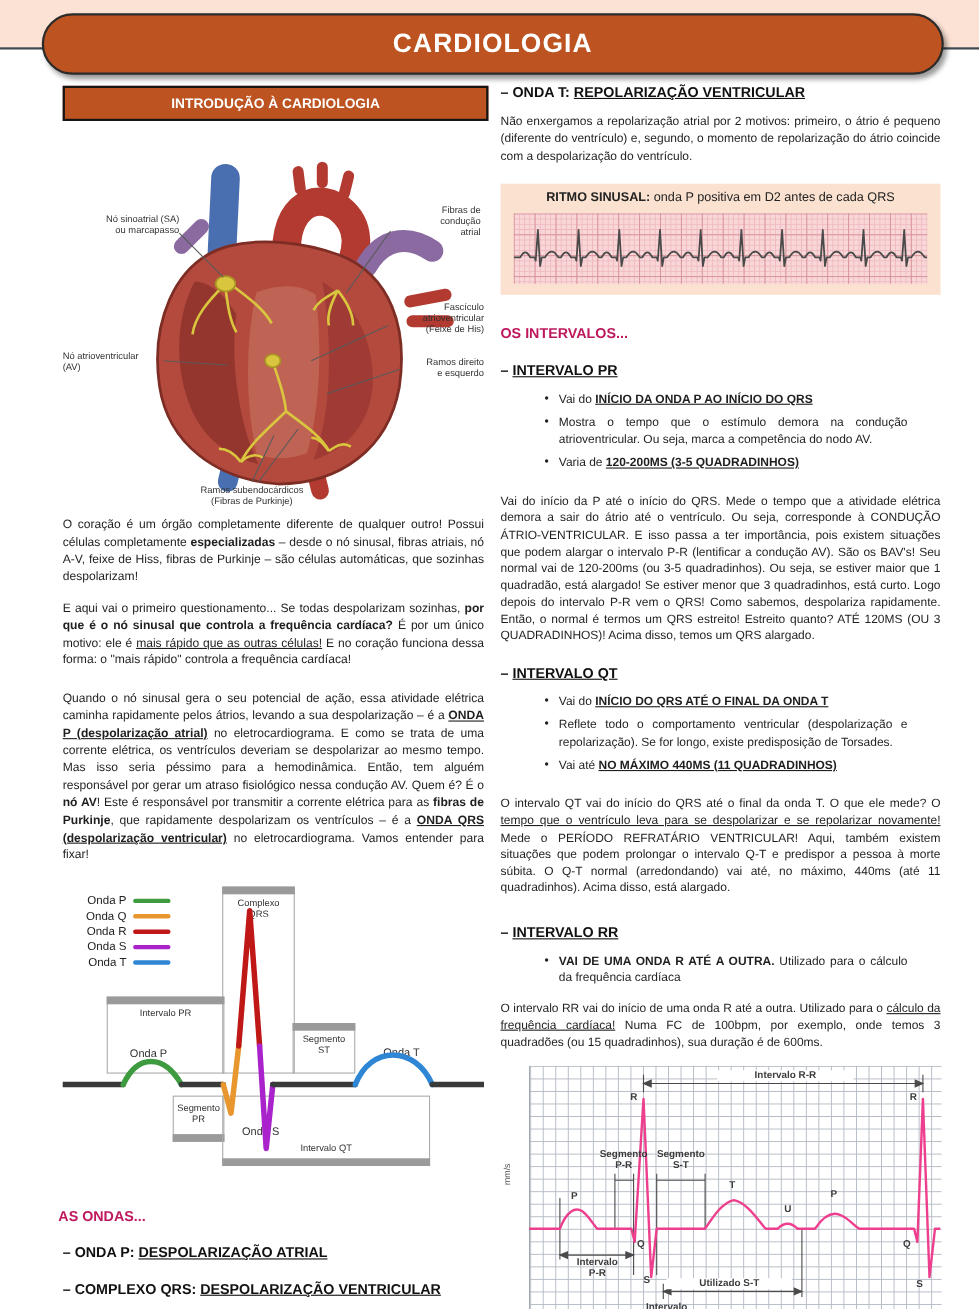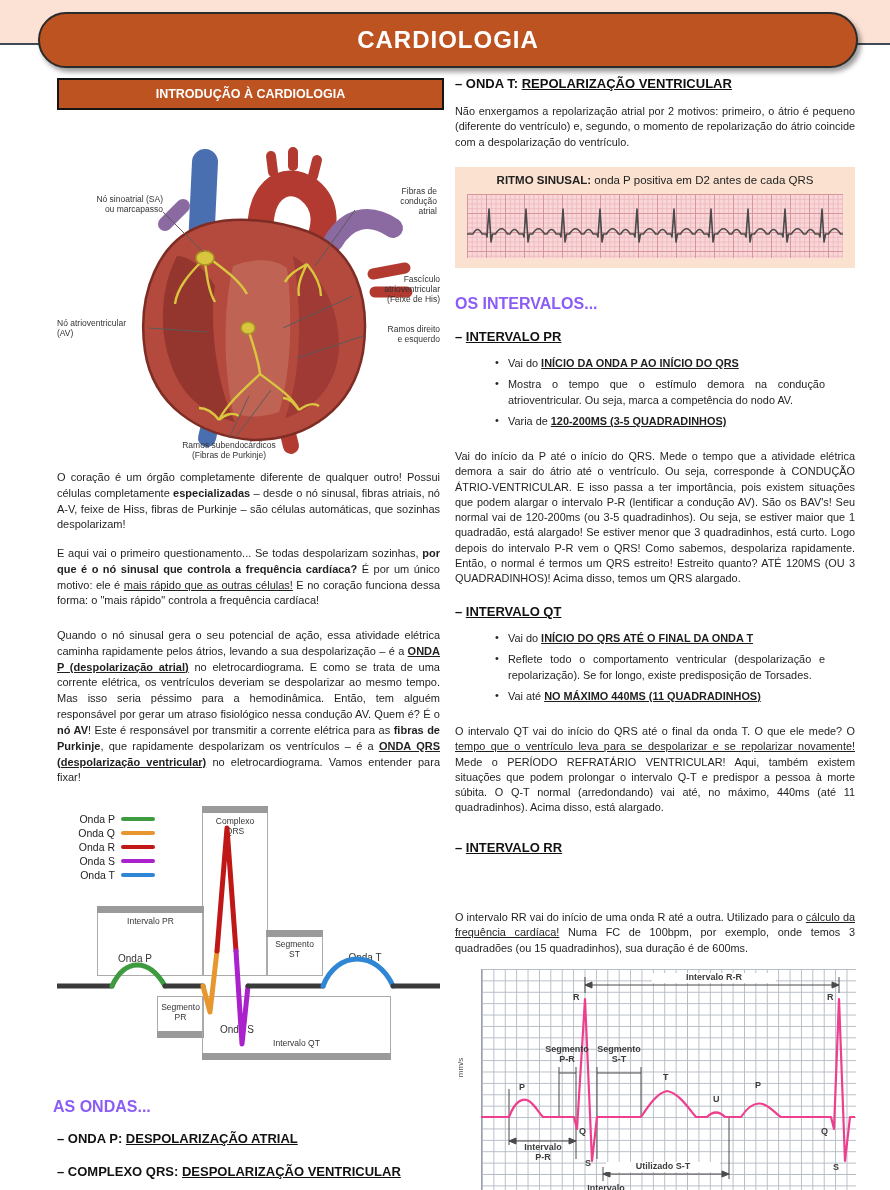--- a/index.html
+++ b/index.html
@@ -16,21 +16,21 @@
         display:flex;align-items:center;justify-content:center;
         color:#fff;font-weight:bold;font-size:24px;letter-spacing:1px;}
   
   .hbox1{left:57px;top:78px;width:383px;height:28px;background:#bc5320;border:2px solid #141414;
          display:flex;align-items:center;justify-content:center;color:#fff;font-weight:bold;font-size:12.5px;}
   .hbox2{left:57px;top:117px;width:383px;height:25px;background:#efa077;border:1px solid #141414;
          display:flex;align-items:center;justify-content:center;color:#221408;font-weight:bold;font-size:12.5px;}
   
   .para{width:383px;font-size:11px;line-height:1.44;text-align:justify;}
   .rpara{width:400px;font-size:10.9px;line-height:1.4;text-align:justify;}
-  .h-orange{color:#8b5cf6;font-weight:bold;font-size:16px;}
+  .h-orange{color:#be185d;font-weight:bold;font-size:13px;}
   .h-black{font-size:13px;color:#111;}
   
   .figlab{position:absolute;font-size:8.5px;color:#333;line-height:1.2;text-align:right;}
   
   .gbox{position:absolute;border:1px solid #ababab;}
   .gbar{position:absolute;left:-1px;right:-1px;top:-1px;height:7px;background:#9a9a9a;}
   .gbar-b{position:absolute;left:-1px;right:-1px;bottom:-1px;height:7px;background:#9a9a9a;}
   .gcap{position:absolute;font-size:8.5px;color:#333;text-align:center;line-height:1.15;width:100%;}
   .wavelab{position:absolute;font-size:10px;color:#333;text-align:center;}
   .legend{position:absolute;left:6px;top:6px;}
@@ -224,20 +224,23 @@
 
   <div class="abs h-black" style="left:455px;top:604px;"><span class="rt-b">– </span><span class="rt-b rt-u">INTERVALO QT</span></div>
   <ul class="abs blist" style="left:455px;top:631px;">
     <li><span>Vai do </span><span class="rt-b rt-u">INÍCIO DO QRS ATÉ O FINAL DA ONDA T</span></li>
     <li><span>Reflete todo o comportamento ventricular (despolarização e repolarização). Se for longo, existe predisposição de Torsades.</span></li>
     <li><span>Vai até </span><span class="rt-b rt-u">NO MÁXIMO 440MS (11 QUADRADINHOS)</span></li>
   </ul>
   <div class="abs rpara" style="left:455px;top:724px;"><span>O intervalo QT vai do início do QRS até o final da onda T. O que ele mede? O </span><span class="rt-u">tempo que o ventrículo leva para se despolarizar e se repolarizar novamente!</span><span> Mede o PERÍODO REFRATÁRIO VENTRICULAR! Aqui, também existem situações que podem prolongar o intervalo Q-T e predispor a pessoa à morte súbita. O Q-T normal (arredondando) vai até, no máximo, 440ms (até 11 quadradinhos). Acima disso, está alargado.</span></div>
 
   <div class="abs h-black" style="left:455px;top:840px;"><span class="rt-b">– </span><span class="rt-b rt-u">INTERVALO RR</span></div>
+  <ul class="abs blist" style="left:455px;top:867px;">
+    <li><span class="rt-b">VAI DE UMA ONDA R ATÉ A OUTRA.</span><span> Utilizado para o cálculo da frequência cardíaca</span></li>
+  </ul>
   <div class="abs rpara" style="left:455px;top:910px;"><span>O intervalo RR vai do início de uma onda R até a outra. Utilizado para o </span><span class="rt-u">cálculo da frequência cardíaca!</span><span> Numa FC de 100bpm, por exemplo, onde temos 3 quadradões (ou 15 quadradinhos), sua duração é de 600ms.</span></div>
 
   <div class="abs bfig">
     <div class="bylab">mm/s</div>
     <div class="bgrid"></div>
     <svg style="position:absolute;left:26px;top:6px;" width="374" height="221" viewBox="0 0 374 221">
       <g stroke="#4a4a4a" stroke-width="1" fill="#4a4a4a">
         <line x1="104" y1="16" x2="358" y2="16"></line>
         <path d="M104,16 l7,-3 v6 z"></path>
           <path d="M358,16 l-7,-3 v6 z"></path>

